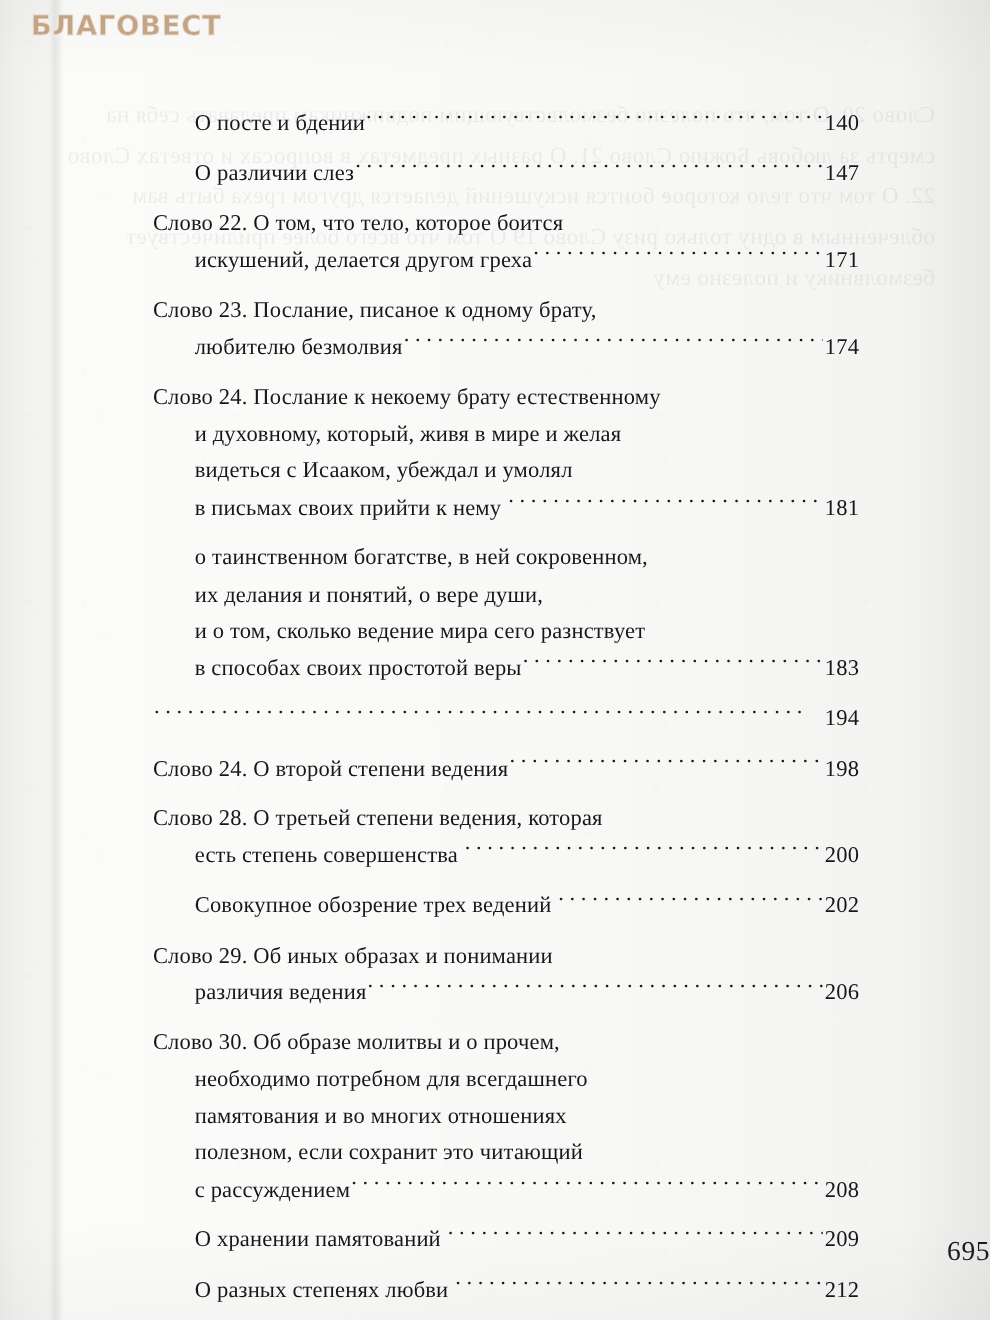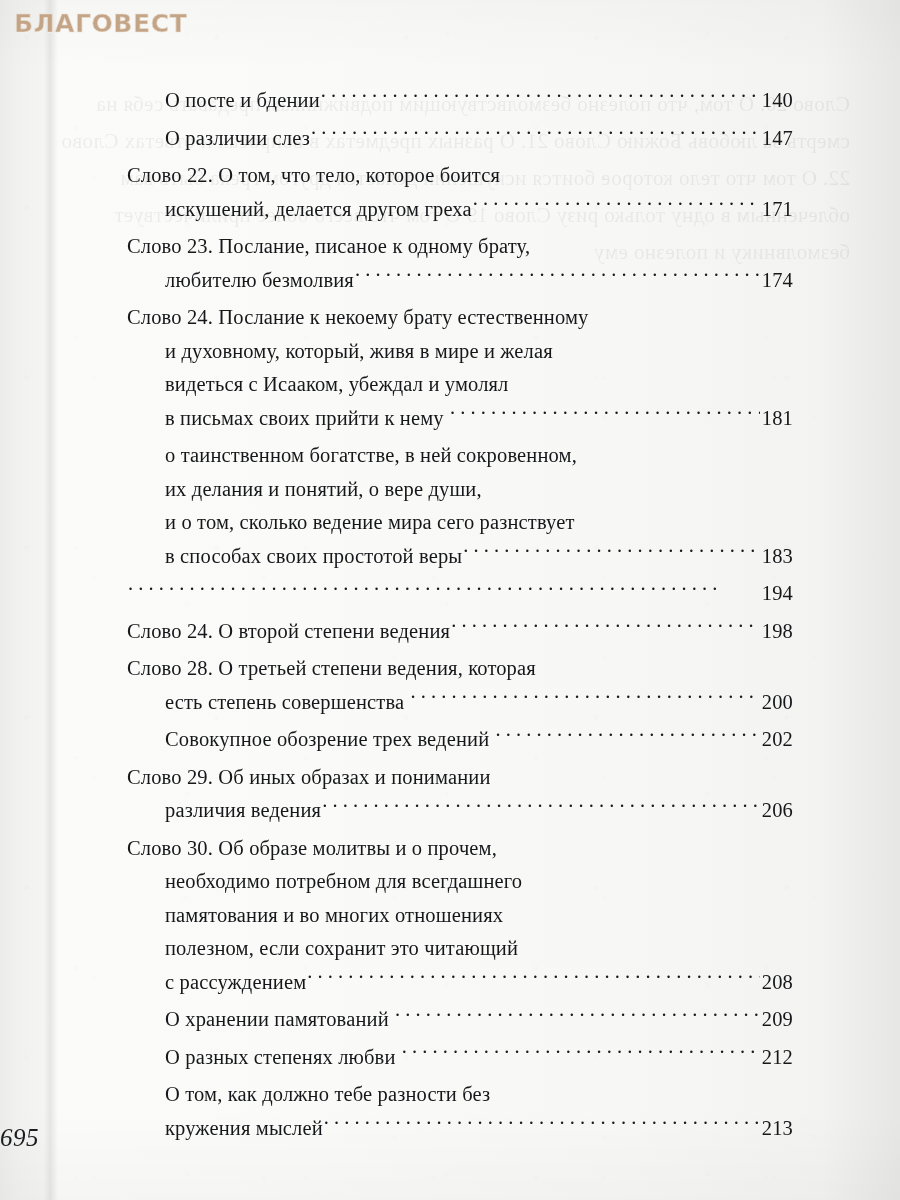--- a/index.html
+++ b/index.html
@@ -72,41 +72,41 @@
     pointer-events: none;
     user-select: none;
     white-space: pre-wrap;
     word-break: break-word;
     font-family: "Liberation Serif", serif;
   }
 
   
   #watermark {
     position: absolute;
-    left: 14px; top: 9px;
+    left: 28px; top: 9px;
     font-family: "DejaVu Sans", sans-serif;
     font-weight: 700;
     font-size: 25px;
     letter-spacing: .6px;
     color: #c4a486;
     -webkit-text-stroke: 0.7px #e8dccd;
     text-shadow: 0 1px 0 rgba(255,255,255,.55);
     z-index: 40;
     user-select: none;
   }
 
   
   #toc {
     position: absolute;
     left: 127px;
     top: 84px;
     width: 666px;
     z-index: 20;
   }
-  .toc-entry { margin: 0; }
+  .toc-entry { margin: 12px; }
   .toc-entry + .toc-entry { margin-top: 4px; }
 
   .toc-line {
     display: flex;
     align-items: baseline;
     font-size: 20.5px;
     line-height: 33.5px;
     color: #16171a;
     letter-spacing: .15px;
     white-space: nowrap;
@@ -138,26 +138,25 @@
     flex: 0 0 auto;
     padding-left: 1px;
     font-variant-numeric: lining-nums;
   }
 
   
   #folio {
     position: absolute;
     left: 0; right: 0;
     top: 1124px;
-    text-align: left;
+    text-align: right;
     font-size: 25px;
     color: #1b1c1f;
     letter-spacing: .5px;
     z-index: 20;
-    font-style: italic;
   }
 </style>
 </head>
 <body>
 
 <div id="page-scan"></div>
 <div id="paper-grain"></div>
 
 <div id="bleed-through">Слово 20. О том, что полезно безмолвствующим подвижникам предавать себя на смерть за любовь Божию Слово 21. О разных предметах в вопросах и ответах Слово 22. О том что тело которое боится искушений делается другом греха быть вам облеченным в одну только ризу Слово 19 О том что всего более приличествует безмолвнику и полезно ему</div>
 

